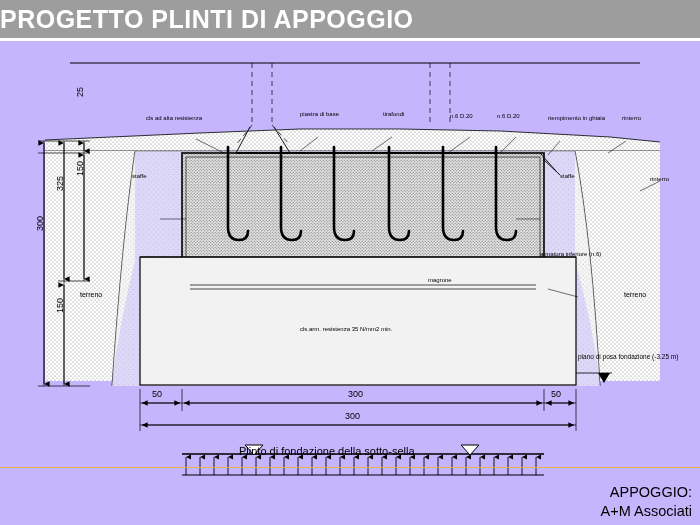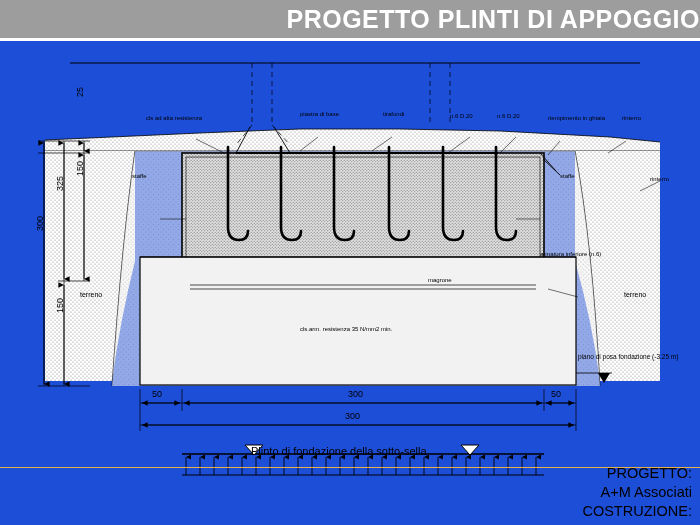--- a/index.html
+++ b/index.html
@@ -7,33 +7,33 @@
     width:700px;height:525px;
     background:#ffffff;
     font-family:"Liberation Sans", sans-serif;
     overflow:hidden;
     position:relative;
   }
   
   .titlebar{
     position:absolute;left:0;top:0;width:700px;height:38px;
     background:#9d9d9d;
-    display:flex;align-items:center;justify-content:flex-end;
+    display:flex;align-items:center;justify-content:flex-start;
   }
   .titlebar .t{
     color:#ffffff;
     font-size:25px;
     font-weight:bold;
     letter-spacing:.5px;
     font-family:"Liberation Sans", sans-serif;
   }
   
   .canvas{
     position:absolute;left:0;top:41px;width:700px;height:484px;
-    background:#1d4ed8;
+    background:#c4b5fd;
   }
   svg.draw{position:absolute;left:0;top:0;}
   
   .credits{
     position:absolute;right:8px;bottom:4px;
     text-align:right;
     font-size:14.5px;
     line-height:19px;
     color:#000;
     font-family:"Liberation Sans", sans-serif;
@@ -259,22 +259,21 @@
   <div class="caption" style="left:80px;top:250px;font-size:7px;">terreno</div>
 
   <div class="caption" style="left:132px;top:132px;font-size:6px;">staffe</div>
   <div class="caption" style="left:560px;top:132px;font-size:6px;">staffe</div>
   <div class="caption" style="left:428px;top:236px;font-size:6px;">magrone</div>
   <div class="caption" style="left:300px;top:285px;font-size:6px;">cls.arm. resistenza  35 N/mm2 min.</div>
   <div class="caption" style="left:540px;top:210px;font-size:6px;">armatura  inferiore (n.6)</div>
 
   <div class="caption" style="left:578px;top:312px;font-size:6.5px;">piano di posa fondazione (-3.25 m)</div>
 
-  <div class="caption" style="left:251px;top:404px;font-size:11px;">Plinto di fondazione della sotto-sella</div>
+  <div class="caption" style="left:239px;top:404px;font-size:11px;">Plinto di fondazione della sotto-sella</div>
 </div>
 
 <div class="hr-orange"></div>
 
 <div class="credits">
-  <div>PROGETTO:</div>
+  <div>APPOGGIO:</div>
   <div>A+M Associati</div>
-  <div>COSTRUZIONE:</div>
 </div>
 
 </body></html>

